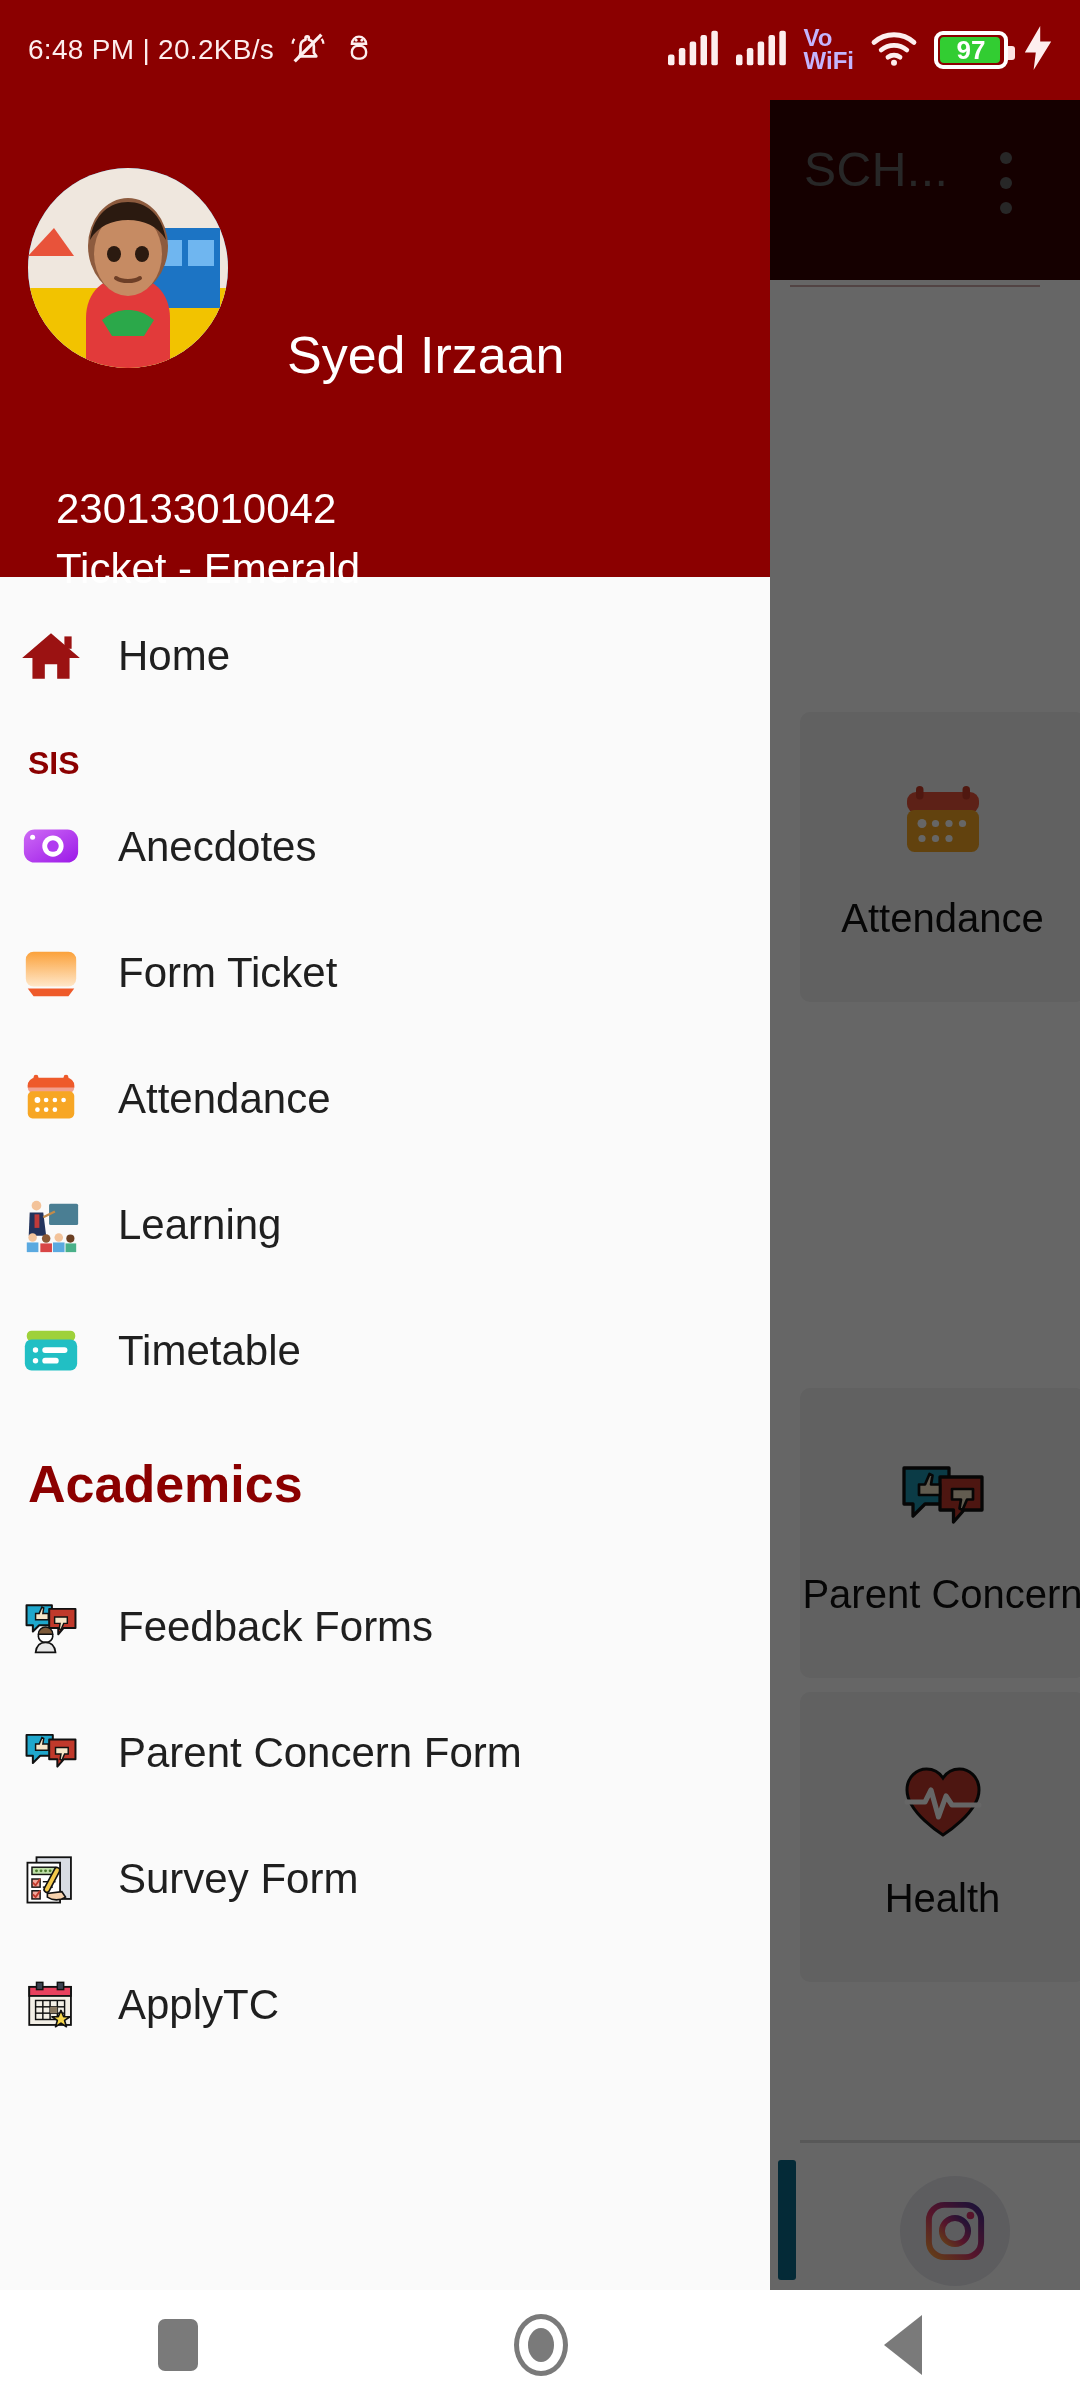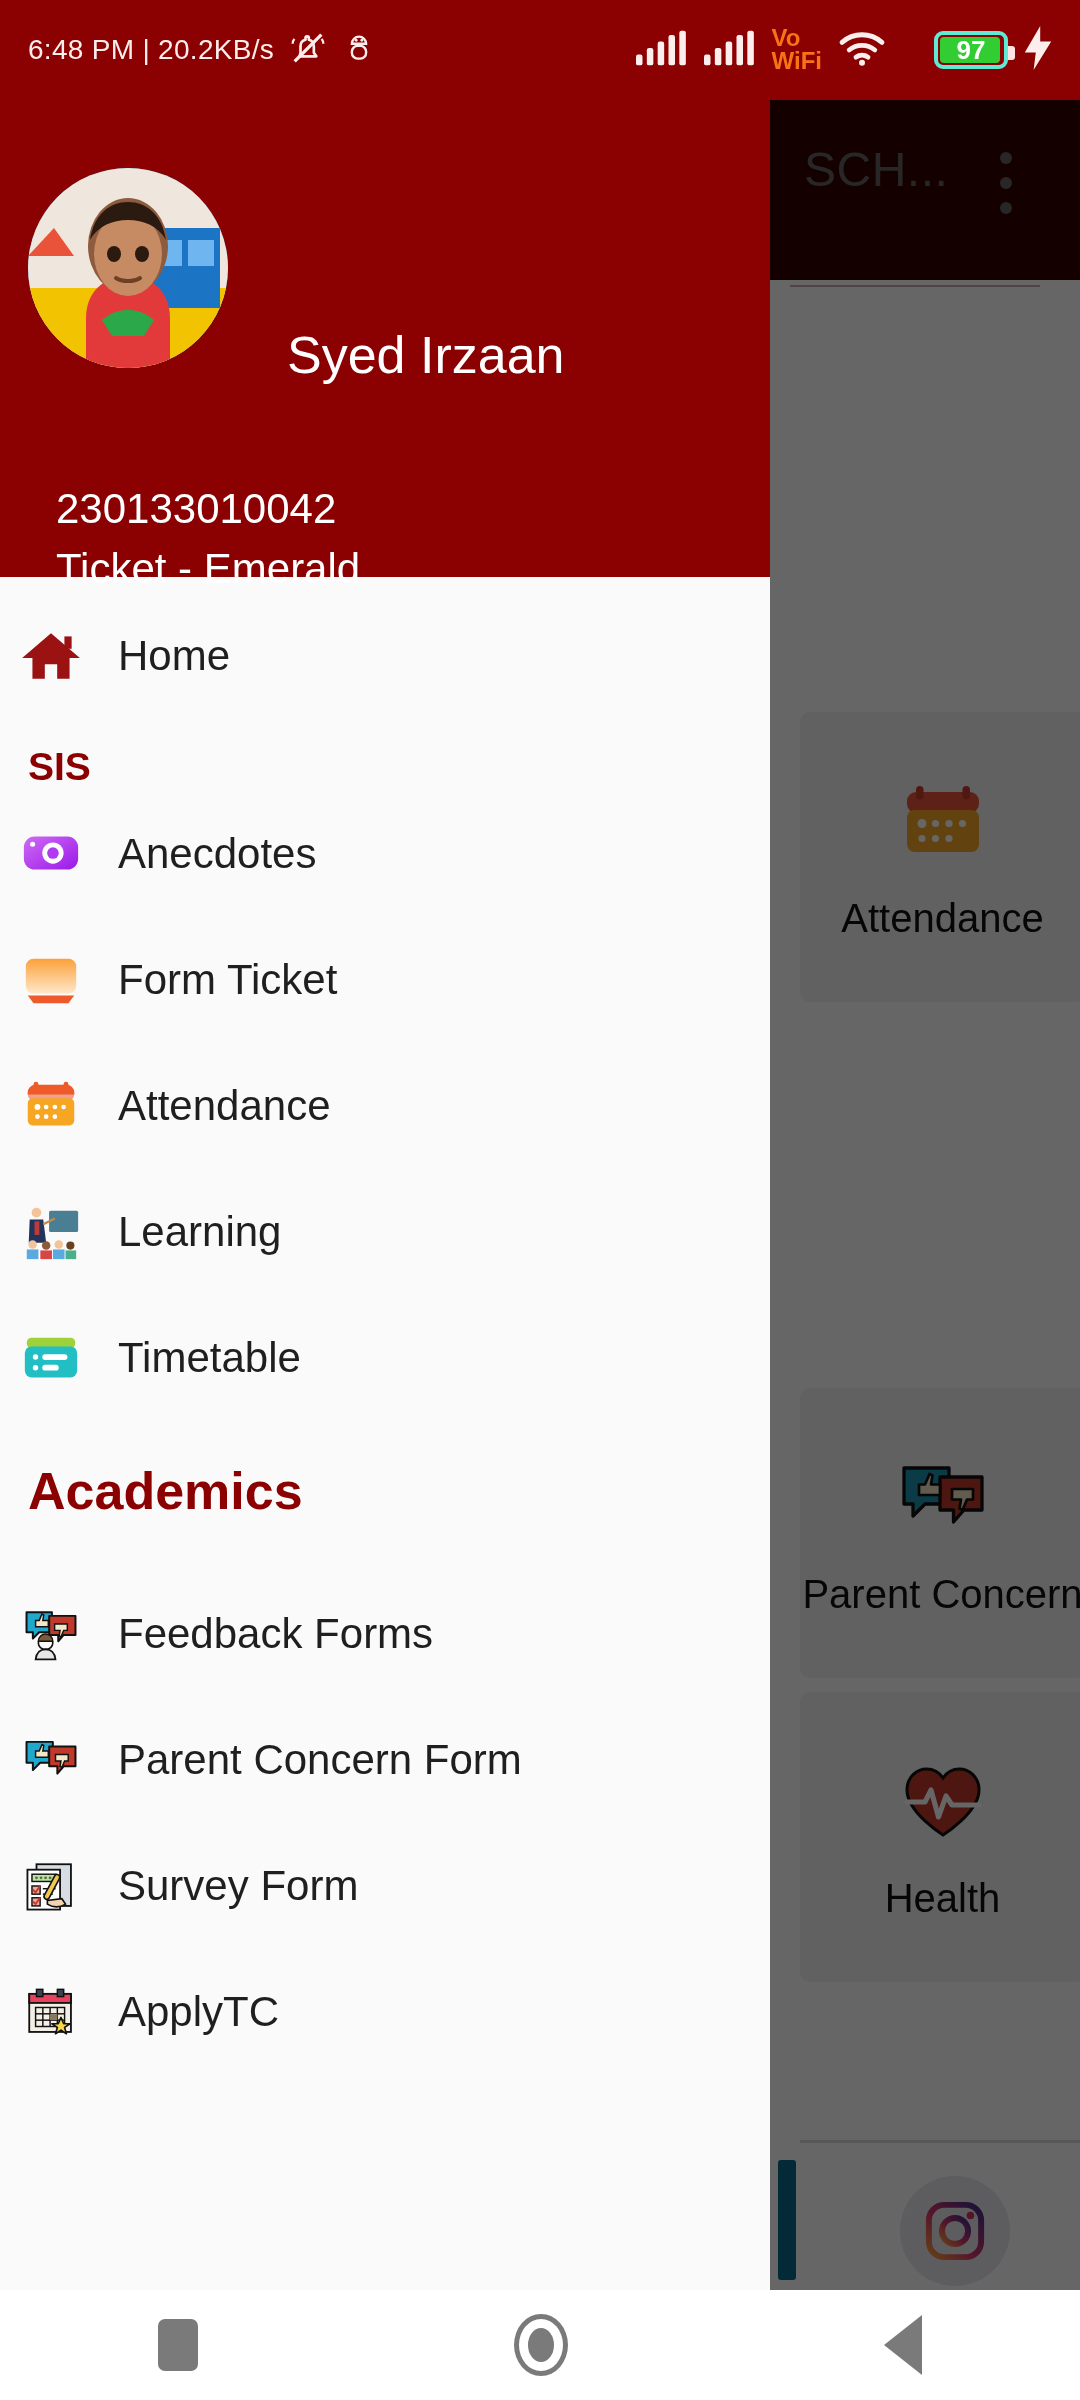--- a/index.html
+++ b/index.html
@@ -82,22 +82,22 @@
     display:flex; align-items:center; justify-content:space-between;
     padding:0 28px;
     z-index:40;
   }
   #sb-left { display:flex; align-items:center; gap:14px; }
   #sb-clock { font-size:28px; letter-spacing:.3px; white-space:nowrap; }
   #sb-right { display:flex; align-items:center; gap:16px; }
   .sb-ico { display:block; }
   #battery {
     position:relative; width:74px; height:38px;
-    border:4px solid #5eead4; border-radius:9px;
-    display:flex; align-items:center; justify-content:center;margin-left:32px;
+    border:4px solid #ffffff; border-radius:9px;
+    display:flex; align-items:center; justify-content:center;
   }
   #battery::after {
     content:""; position:absolute; right:-11px; top:11px;
     width:7px; height:14px; background:#fde3e3; border-radius:0 3px 3px 0;
   }
   #battery-fill {
     position:absolute; left:2px; top:2px; bottom:2px; width:60px;
     background:#32CD32; border-radius:4px;
   }
   #battery-text {
@@ -144,21 +144,21 @@
   .nav-row .nav-ico {
     width:78px; min-width:78px; height:78px;
     display:flex; align-items:center; justify-content:center;
   }
   .nav-row .nav-label {
     margin-left:28px; font-size:42px; color:#1f1f1f; white-space:nowrap;
   }
   .section-title {
     padding-left:28px; color:#8B0000; font-weight:bold; white-space:nowrap;
   }
-  #sec-sis { font-size:39px; margin-top:46px; margin-bottom:22px; }
+  #sec-sis { font-size:32px; margin-top:46px; margin-bottom:22px; }
   #sec-academics { font-size:52px; margin-top:60px; margin-bottom:30px; }
 
   .nav-gap { height:40px; }
   #home-row { margin-top:36px; }
 
   
   #navbar {
     position:absolute; left:0; top:2290px; width:1080px; height:110px;
     background:#ffffff; display:flex; align-items:center; justify-content:space-around;
     z-index:50;
@@ -281,21 +281,21 @@
     </span>
     <span class="sb-ico">
       <svg viewBox="0 0 24 16" width="52" height="36">
         <rect x="0" y="11" width="3" height="5" rx="1" fill="#fdeeee"></rect>
         <rect x="5" y="8" width="3" height="8" rx="1" fill="#fdeeee"></rect>
         <rect x="10" y="5" width="3" height="11" rx="1" fill="#fdeeee"></rect>
         <rect x="15" y="2" width="3" height="14" rx="1" fill="#fdeeee"></rect>
         <rect x="20" y="0" width="3" height="16" rx="1" fill="#fdeeee"></rect>
       </svg>
     </span>
-    <span class="sb-ico" style="display:flex;flex-direction:column;line-height:.95;font-size:24px;font-weight:bold;color:#f97316;">
+    <span class="sb-ico" style="display:flex;flex-direction:column;line-height:.95;font-size:24px;font-weight:bold;color:#c4b5fd;">
       <span>Vo</span>
       <span>WiFi</span>
     </span>
     <span class="sb-ico">
       <svg viewBox="0 0 24 18" width="48" height="36">
         <path d="M2 6.2A15 15 0 0 1 22 6.2" fill="none" stroke="#fdeeee" stroke-width="2.4" stroke-linecap="round"></path>
         <path d="M5.6 10A10 10 0 0 1 18.4 10" fill="none" stroke="#fdeeee" stroke-width="2.4" stroke-linecap="round"></path>
         <path d="M9 13.6a5 5 0 0 1 6 0" fill="none" stroke="#fdeeee" stroke-width="2.4" stroke-linecap="round"></path>
         <circle cx="12" cy="16.4" r="1.5" fill="#fdeeee"></circle>
       </svg>

